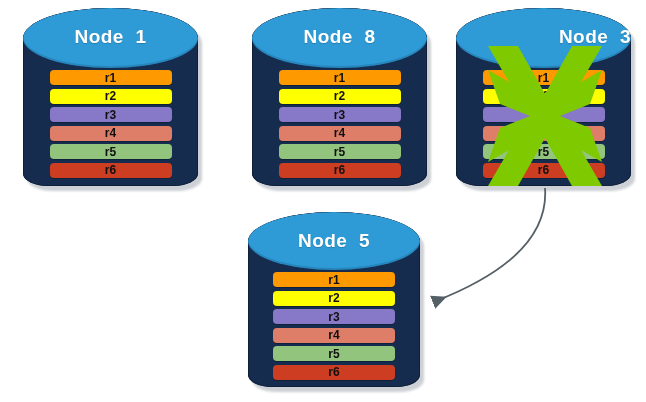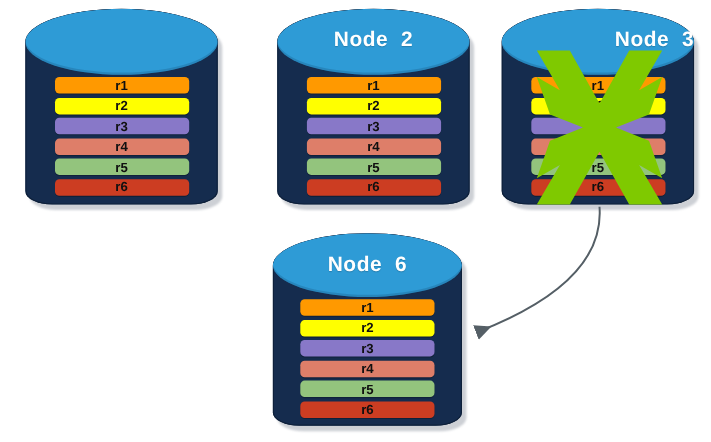--- a/index.html
+++ b/index.html
@@ -63,36 +63,37 @@
 </head>
 <body>
 
 <div id="stage">
 
   <div class="node" id="node-1" style="left:23px;top:8px;width:175px;height:178px;">
     <div class="shadow"></div>
     <div class="body">
       <div class="top" style="height:60px;"></div>
     </div>
+    <div class="title" style="top:18px;font-size:19px;">Node  1</div>
     <div class="rows" style="top:62px;">
         <div class="row" style="width: 122px; height: 15px; margin-bottom: 3.5px; background: rgb(255, 153, 0); font-size: 12px;">r1</div>
         <div class="row" style="width: 122px; height: 15px; margin-bottom: 3.5px; background: rgb(255, 255, 0); font-size: 12px;">r2</div>
         <div class="row" style="width: 122px; height: 15px; margin-bottom: 3.5px; background: rgb(136, 120, 200); font-size: 12px;">r3</div>
         <div class="row" style="width: 122px; height: 15px; margin-bottom: 3.5px; background: rgb(222, 126, 105); font-size: 12px;">r4</div>
         <div class="row" style="width: 122px; height: 15px; margin-bottom: 3.5px; background: rgb(147, 196, 125); font-size: 12px;">r5</div>
         <div class="row" style="width: 122px; height: 15px; margin-bottom: 3.5px; background: rgb(204, 61, 34); font-size: 12px;">r6</div>
       </div>
   </div>
 
   <div class="node" id="node-2" style="left:252px;top:8px;width:175px;height:178px;">
     <div class="shadow"></div>
     <div class="body">
       <div class="top" style="height:60px;"></div>
     </div>
-    <div class="title" style="top:18px;font-size:19px;">Node  2</div>
+    <div class="title" style="top:18px;font-size:19px;">Node  8</div>
     <div class="rows" style="top:62px;">
         <div class="row" style="width: 122px; height: 15px; margin-bottom: 3.5px; background: rgb(255, 153, 0); font-size: 12px;">r1</div>
         <div class="row" style="width: 122px; height: 15px; margin-bottom: 3.5px; background: rgb(255, 255, 0); font-size: 12px;">r2</div>
         <div class="row" style="width: 122px; height: 15px; margin-bottom: 3.5px; background: rgb(136, 120, 200); font-size: 12px;">r3</div>
         <div class="row" style="width: 122px; height: 15px; margin-bottom: 3.5px; background: rgb(222, 126, 105); font-size: 12px;">r4</div>
         <div class="row" style="width: 122px; height: 15px; margin-bottom: 3.5px; background: rgb(147, 196, 125); font-size: 12px;">r5</div>
         <div class="row" style="width: 122px; height: 15px; margin-bottom: 3.5px; background: rgb(204, 61, 34); font-size: 12px;">r6</div>
       </div>
   </div>
 
@@ -116,21 +117,21 @@
                L112 86 L124 120 L103 108 L124 144 L94 144 L67 96 L40 144 L10 144
                L31 108 L10 120 L22 86 L52 74 L22 62 L10 28 L31 40 Z" fill="#7fc900"></path>
     </svg>
   </div>
 
   <div class="node" id="node-4" style="left:248px;top:212px;width:172px;height:175px;">
     <div class="shadow"></div>
     <div class="body">
       <div class="top" style="height:58px;"></div>
     </div>
-    <div class="title" style="top:18px;font-size:19px;">Node  6</div>
+    <div class="title" style="top:18px;font-size:19px;">Node  5</div>
     <div class="rows" style="top:60px;">
         <div class="row" style="width: 122px; height: 15px; margin-bottom: 3.5px; background: rgb(255, 153, 0); font-size: 12px;">r1</div>
         <div class="row" style="width: 122px; height: 15px; margin-bottom: 3.5px; background: rgb(255, 255, 0); font-size: 12px;">r2</div>
         <div class="row" style="width: 122px; height: 15px; margin-bottom: 3.5px; background: rgb(136, 120, 200); font-size: 12px;">r3</div>
         <div class="row" style="width: 122px; height: 15px; margin-bottom: 3.5px; background: rgb(222, 126, 105); font-size: 12px;">r4</div>
         <div class="row" style="width: 122px; height: 15px; margin-bottom: 3.5px; background: rgb(147, 196, 125); font-size: 12px;">r5</div>
         <div class="row" style="width: 122px; height: 15px; margin-bottom: 3.5px; background: rgb(204, 61, 34); font-size: 12px;">r6</div>
       </div>
   </div>
 

